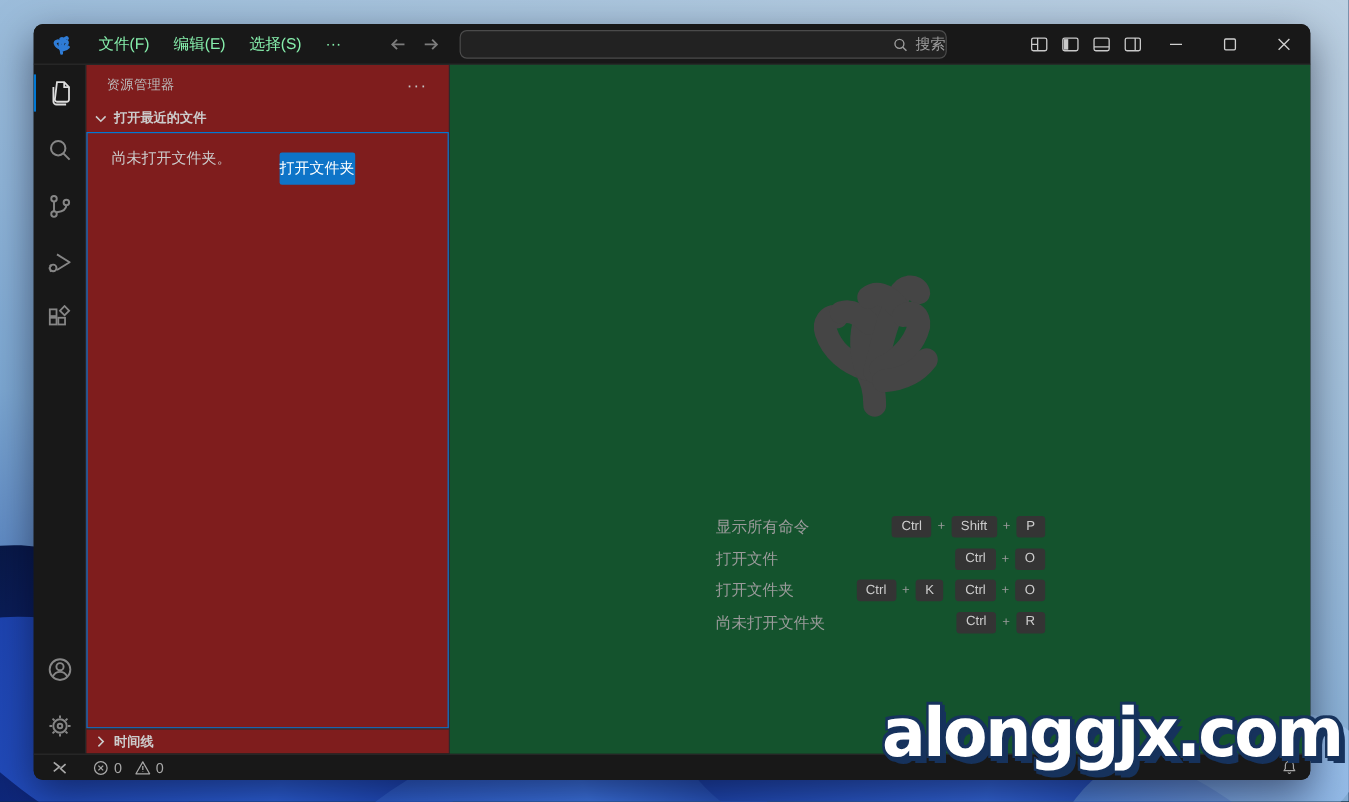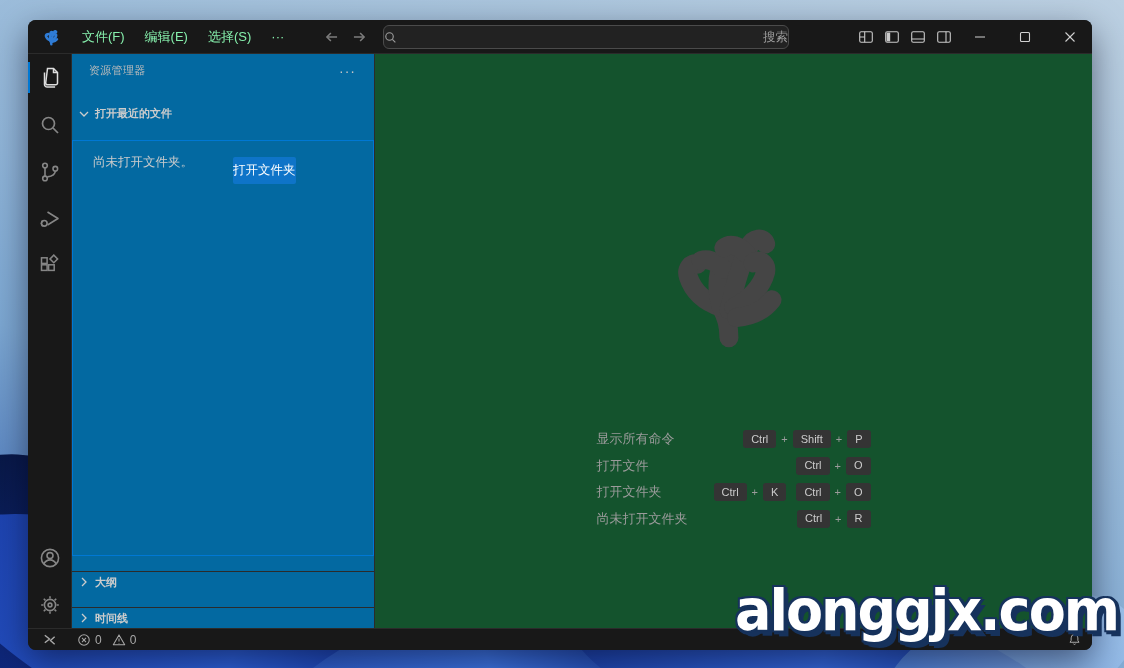--- a/index.html
+++ b/index.html
@@ -29,35 +29,35 @@
 
   
   .titlebar { position:relative; height:34px; flex:0 0 34px; background:#181818;
     border-bottom:1px solid #2b2b2b; display:flex; align-items:center; }
   .logo { margin:0 10px 0 14px; display:flex; }
   .menu-item { padding:4px 10px; border-radius:5px; color:#86efac; font-size:13px; cursor:default; }
   .nav-arrow { position:absolute; top:8px; display:flex; }
   .nav-back { left:295px; } .nav-fwd { left:322px; }
   .search-box { position:absolute; left:355px; top:5px; width:406px; height:24px;
     background:#222222; border:1px solid #4b4b4b; border-radius:6px;
-    display:flex; align-items:center; justify-content:space-between; gap:6px; color:#9d9d9d; font-size:12.5px; }
+    display:flex; align-items:center; justify-content:flex-end; gap:6px; color:#9d9d9d; font-size:12.5px; }
   .tb-right { position:absolute; right:0; top:0; height:34px; display:flex; align-items:center; }
   .layout-btn { width:26px; height:26px; display:flex; align-items:center; justify-content:center; border-radius:5px; }
   .win-btn { width:45px; height:34px; display:flex; align-items:center; justify-content:center; }
 
   
   .main { flex:1; display:flex; min-height:0; }
   .activitybar { width:44px; flex:0 0 44px; background:#181818; border-right:1px solid #2b2b2b;
     display:flex; flex-direction:column; align-items:center; }
   .ab-item { width:44px; height:47px; display:flex; align-items:center; justify-content:center; position:relative; }
   .ab-item.active::before { content:""; position:absolute; left:0; top:8px; bottom:8px; width:2px; background:#0078d4; }
   .ab-spacer { flex:1; }
 
-  .sidebar { width:303px; flex:0 0 303px; background:#0369a1; border-right:1px solid #2b2b2b;
-    display:flex; flex-direction:column; min-height:0;gap:15px; }
+  .sidebar { width:303px; flex:0 0 303px; background:#7f1d1d; border-right:1px solid #2b2b2b;
+    display:flex; flex-direction:column; min-height:0; }
   .sb-header { height:33px; display:flex; align-items:center; padding:0 14px 0 17px; }
   .sb-title { font-size:11px; color:#bbbbbb; flex:1; letter-spacing:.3px; }
   .sb-more { color:#c5c5c5; font-size:14px; letter-spacing:1px; padding:0 4px; border-radius:4px; }
   .sb-section-header { height:23px; display:flex; align-items:center; gap:3px; padding-left:4px;
     font-size:11px; font-weight:bold; color:#cccccc; }
   .sb-focusbox { flex:1; border:1px solid #0078d4; display:flex; flex-direction:row; min-height:0; }
   .sb-empty-text { padding:13px 20px 0 20px; font-size:12.5px; color:#cccccc; }
   .open-folder-btn { margin:16px 20px 0 20px; height:27px; background:#0e74c8; border:none; border-radius:2px;
     color:#ffffff; font-size:12.5px; font-family:inherit; display:flex; align-items:center; justify-content:center; cursor:pointer; }
   .sb-bottom-row { height:21px; border-top:1px solid #2b2b2b; display:flex; align-items:center; gap:3px;
@@ -303,28 +303,20 @@
       <div class="sb-focusbox">
         <div class="sb-empty-text">尚未打开文件夹。</div>
         <button class="open-folder-btn">打开文件夹</button>
       </div>
       <div class="sb-bottom-row">
         <span>
           <svg width="16" height="16" viewBox="0 0 16 16">
               <path d="M6 4 L10 8 L6 12" stroke="#cccccc" stroke-width="1.3" fill="none"></path>
             </svg>
         </span>
-        <span>大纲</span>
-      </div>
-      <div class="sb-bottom-row">
-        <span>
-          <svg width="16" height="16" viewBox="0 0 16 16">
-              <path d="M6 4 L10 8 L6 12" stroke="#cccccc" stroke-width="1.3" fill="none"></path>
-            </svg>
-        </span>
         <span>时间线</span>
       </div>
     </div>
 
     <div class="editor">
       <span class="coral-watermark">
         <svg width="152" height="152" viewBox="0 0 120 120">
           <g fill="none" stroke="#454545" stroke-width="15" stroke-linecap="round">
             <path d="M56 104 C56 94 54 88 50 80"></path>
             <path d="M50 80 C38 76 28 68 24 56 C22 50 26 44 31 46"></path>

